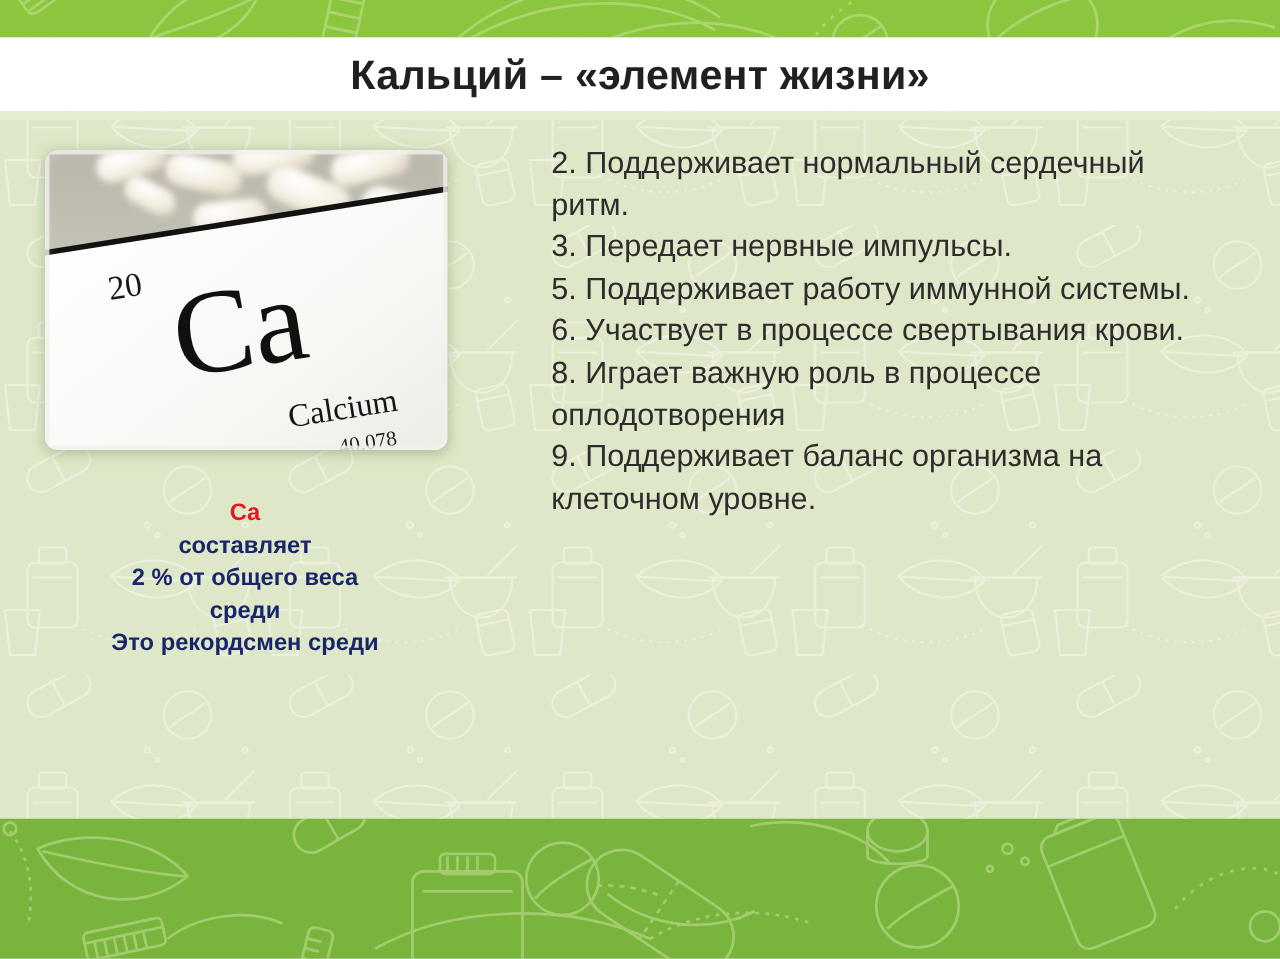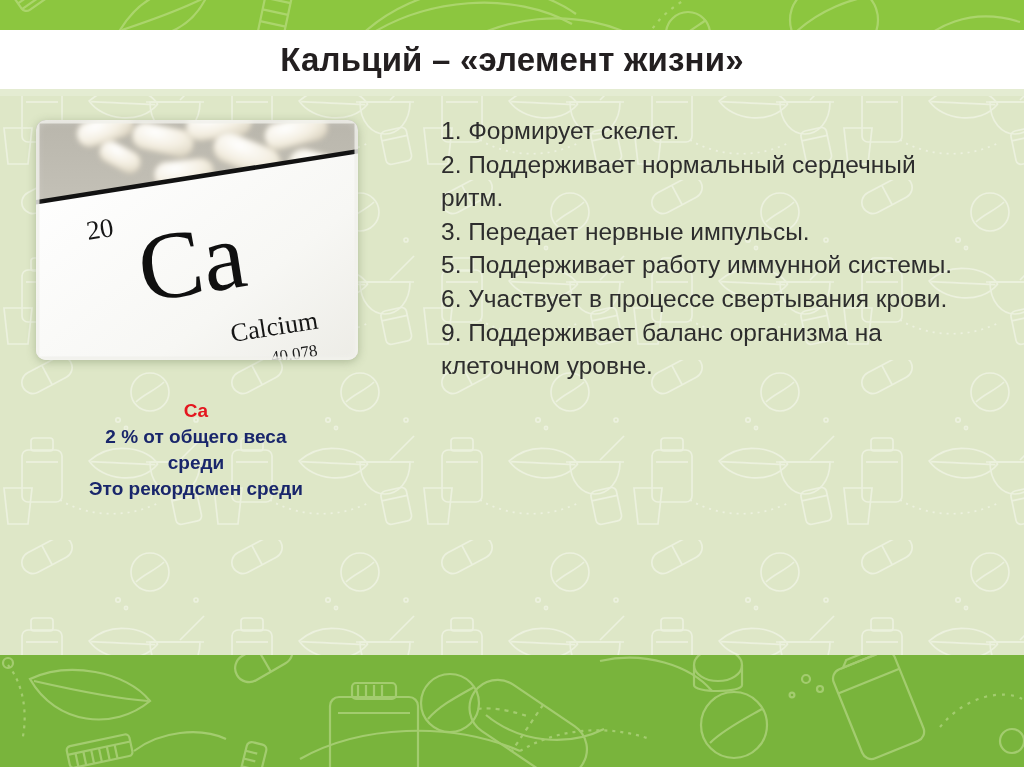--- a/index.html
+++ b/index.html
@@ -251,31 +251,32 @@
 
         <text x="236" y="243" transform="rotate(-9 236 243)" font-family="'Liberation Serif','DejaVu Serif',serif" font-size="17" fill="#1a1a1a">40.078</text>
 
         <rect x="0" y="0" width="322" height="240" fill="none" stroke="#efefe9" stroke-width="7" opacity=".8"></rect>
       </svg>
     </div>
   </div>
 
   <div class="caption">
     <span class="ca">Ca</span>
+    <span class="ln">составляет</span>
     <span class="ln">2 % от общего веса</span>
     <span class="ln">среди</span>
     <span class="ln">Это рекордсмен среди</span>
   </div>
 
   <div class="list">
-    <span class="li">1. Формирует скелет.</span>
     <span class="li">2. Поддерживает нормальный сердечный ритм.</span>
     <span class="li">3. Передает нервные импульсы.</span>
     <span class="li">5. Поддерживает работу иммунной системы.</span>
     <span class="li">6. Участвует в процессе свертывания крови.</span>
+    <span class="li">8. Играет важную роль в процессе оплодотворения</span>
     <span class="li">9. Поддерживает баланс организма на клеточном уровне.</span>
   </div>
 
   <div class="band-bottom">
     <svg class="pat" viewBox="0 0 1024 112" preserveAspectRatio="none" aria-hidden="true">
       <g fill="none" stroke="#c6e09a" stroke-width="2.2">
 
         <path d="M30 24 C68 6 126 16 150 46 C114 76 56 70 30 24 Z"></path>
         <path d="M34 26 C78 36 120 44 148 46"></path>
         <path d="M8 10 C24 30 28 60 22 86" stroke-dasharray="3 5"></path>

